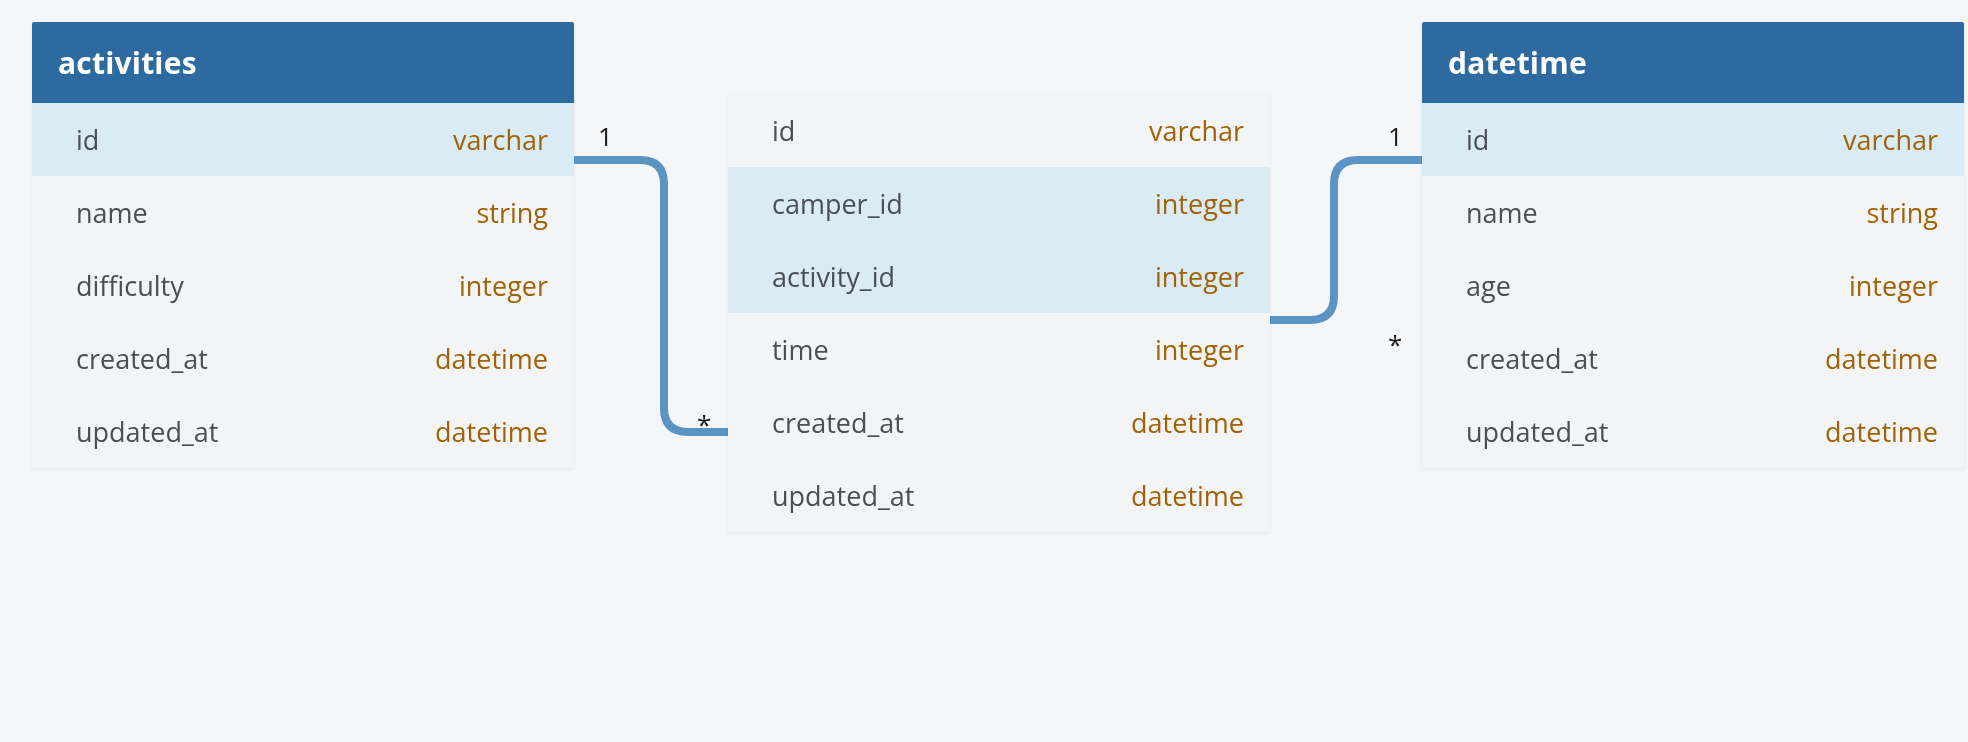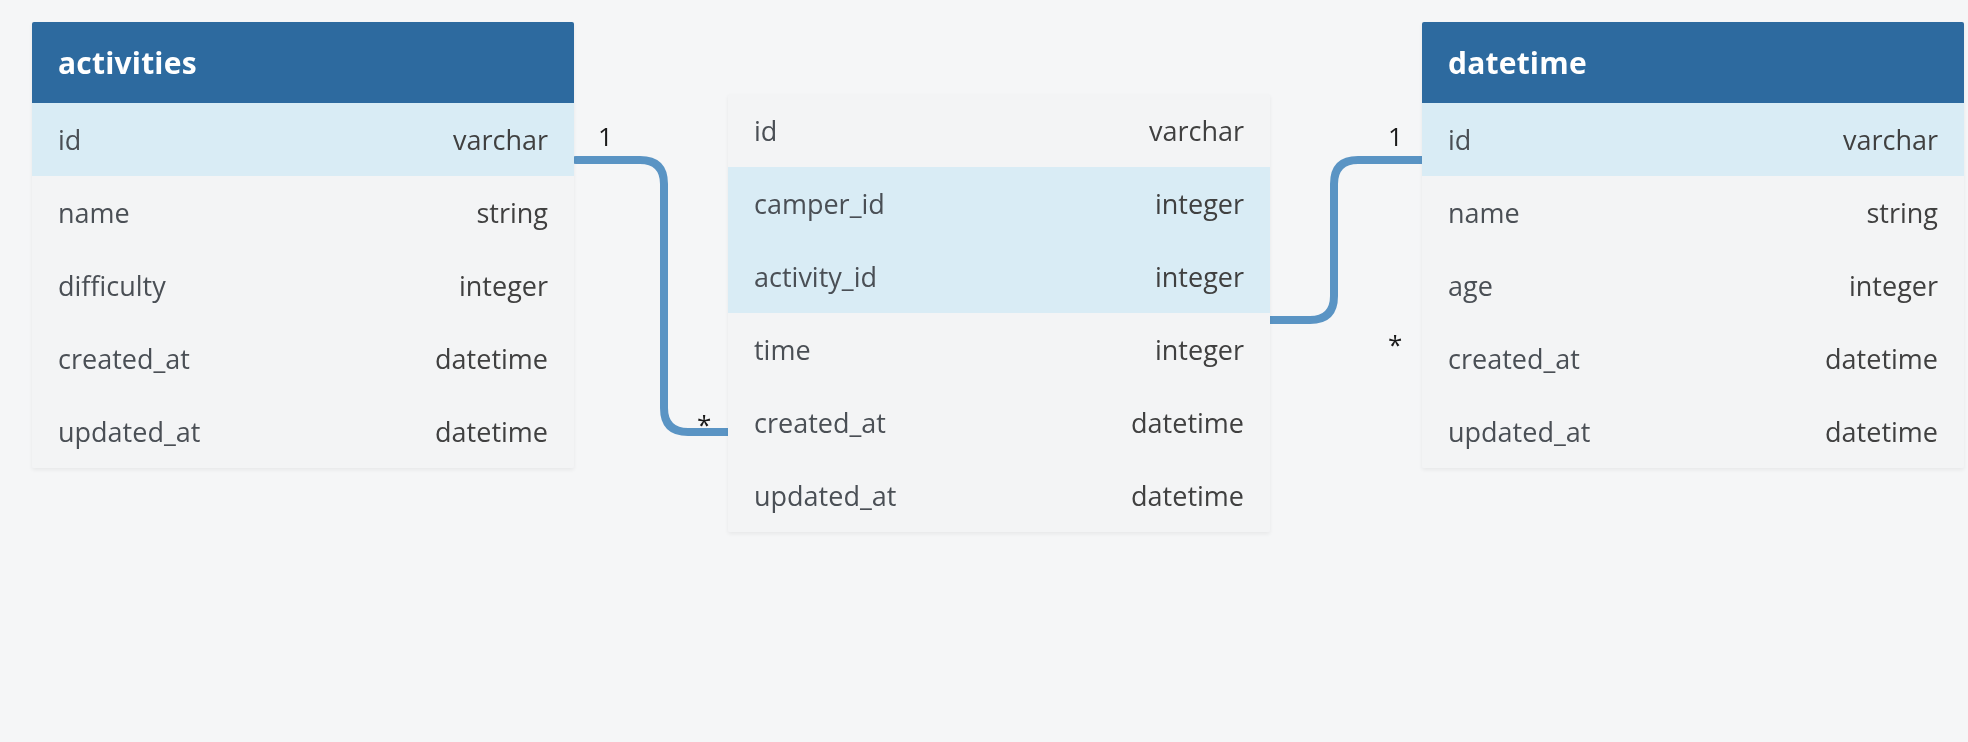--- a/index.html
+++ b/index.html
@@ -37,23 +37,24 @@
     padding: 18px 26px;
     font-size: 27px;
     min-height: 68px;
   }
   .row:nth-of-type(even) { background: #f3f4f5; }
   .row:nth-of-type(odd)  { background: #f3f4f5; }
   .row.highlight { background: #d9ecf5; }
   .col-name {
     color: #4a4f55;
     font-weight: 400;
+    margin-left: 18px;
   }
   .col-type {
-    color: #404040;
+    color: #a16207;
     font-weight: 400;
   }
   
   .table.activities { left: 32px;  top: 22px;  width: 542px; }
   .table.signups    { left: 728px; top: 94px;  width: 542px; }
   .table.campers    { left: 1422px;top: 22px;  width: 542px; }
 
   
   .rel-label {
     position: absolute;

